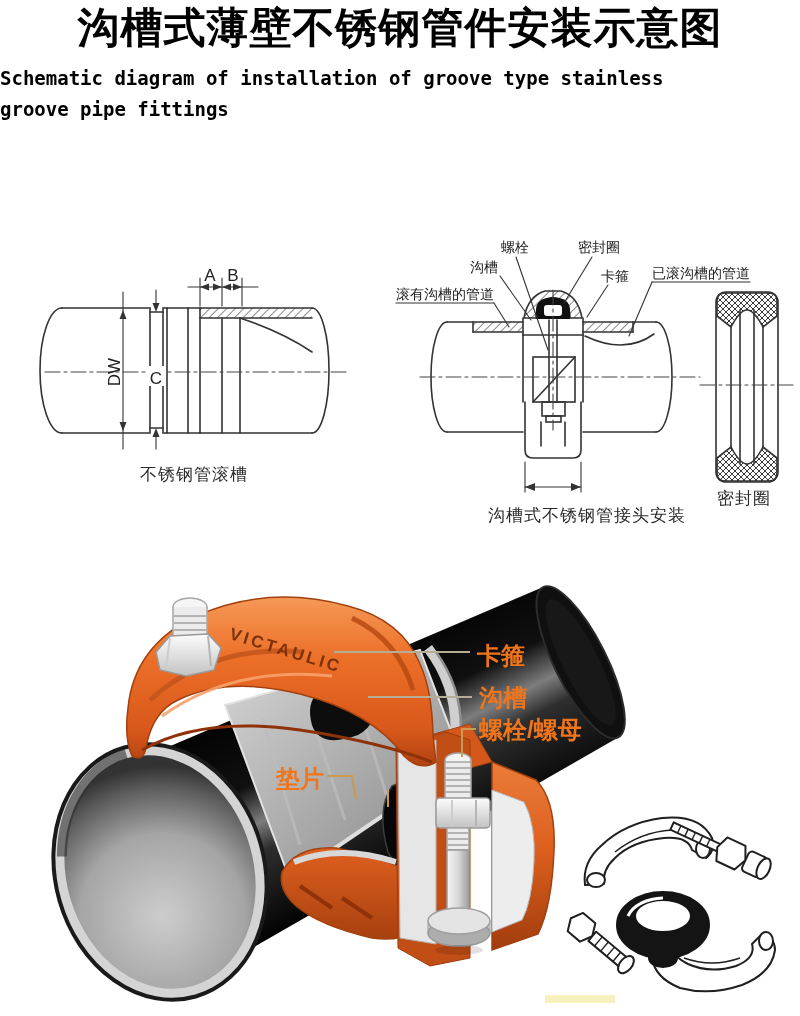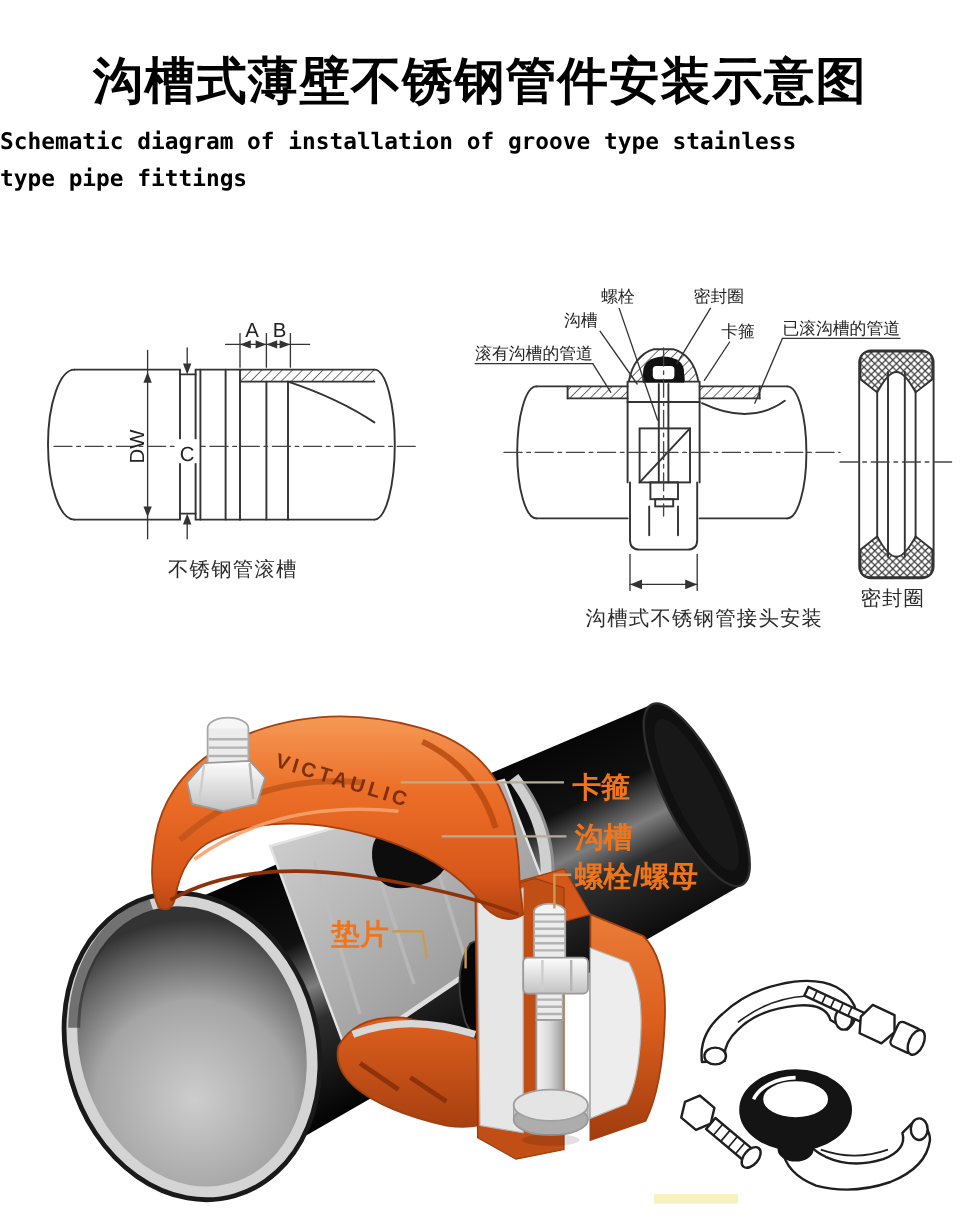--- a/index.html
+++ b/index.html
@@ -1,19 +1,19 @@
 <!DOCTYPE html>
 <html><head>
 <meta charset="utf-8">
 <style>
   html,body{margin:0;padding:0;background:#fff;}
   .page{position:relative;width:800px;height:1016px;background:#ffffff;overflow:hidden;
         font-family:"Liberation Sans","DejaVu Sans",sans-serif;}
   .hdr{position:relative;z-index:2;}
-  .hdr h1{margin:0;padding-top:40px;text-align:center;font-size:42px;font-weight:bold;
+  .hdr h1{margin:0;text-align:center;font-size:42px;font-weight:bold;
           letter-spacing:1px;color:#000;}
   .hdr .sub{text-align:left;font-family:"DejaVu Sans Mono","Liberation Mono",monospace;
             font-weight:bold;font-size:19px;color:#000;}
   .hdr .sub.l1{margin-top:11px;}
   .hdr .sub.l2{margin-top:9px;}
   svg.art{position:absolute;left:0;top:0;z-index:1;}
   svg text{font-family:"Liberation Sans","DejaVu Sans",sans-serif;}
   .lab{fill:#222;stroke:none;font-size:14px;}
   .cap{fill:#2b2b2b;stroke:none;font-size:17px;letter-spacing:1px;}
   .dim{fill:#222;stroke:none;font-size:17px;}
@@ -23,21 +23,21 @@
   .brand{fill:#7e3108;stroke:none;font-size:17px;font-weight:bold;letter-spacing:3px;}
 </style>
 </head>
 <body>
 
 <div class="page">
 
   <div class="hdr">
     <h1>沟槽式薄壁不锈钢管件安装示意图</h1>
     <div class="sub l1">Schematic diagram of installation of groove type stainless</div>
-    <div class="sub l2">type pipe fittings</div>
+    <div class="sub l2">groove pipe fittings</div>
   </div>
 
   <svg class="art" width="800" height="1016" viewBox="0 0 800 1016">
     <defs>
       <pattern id="h45" patternUnits="userSpaceOnUse" width="6" height="6" patternTransform="rotate(45)">
         <line x1="0" y1="0" x2="0" y2="6" stroke="#3a3a3a" stroke-width="1.2"></line>
       </pattern>
       <pattern id="x45" patternUnits="userSpaceOnUse" width="6" height="6">
         <path d="M0,0 L6,6 M6,0 L0,6" stroke="#3a3a3a" stroke-width="1"></path>
       </pattern>

